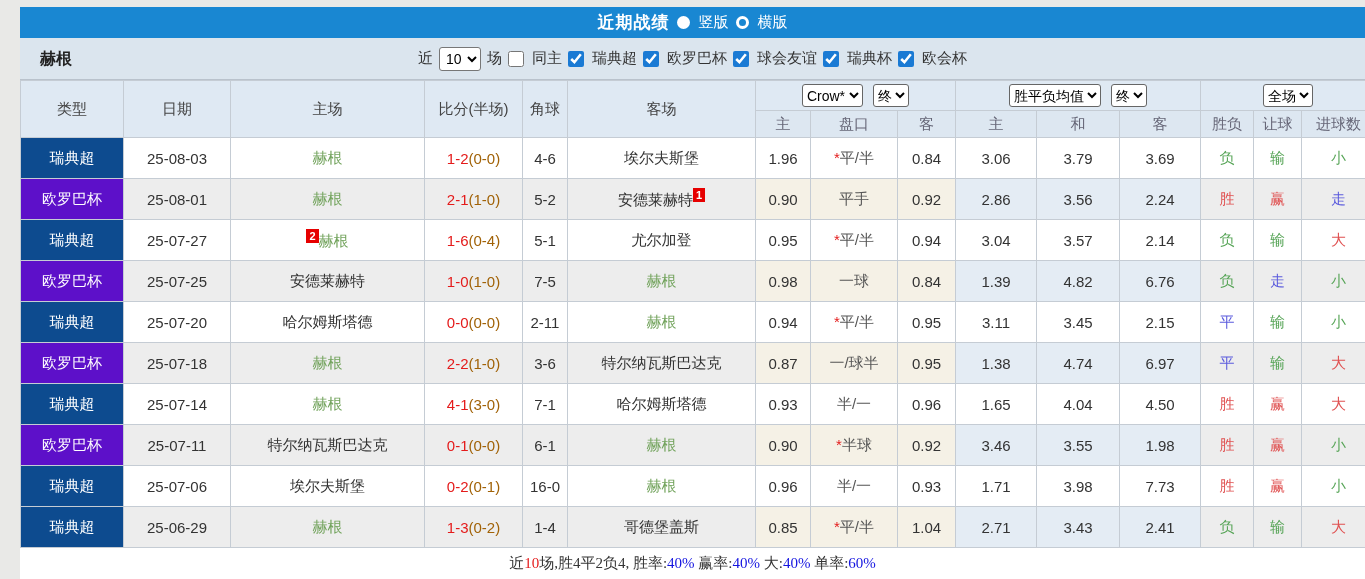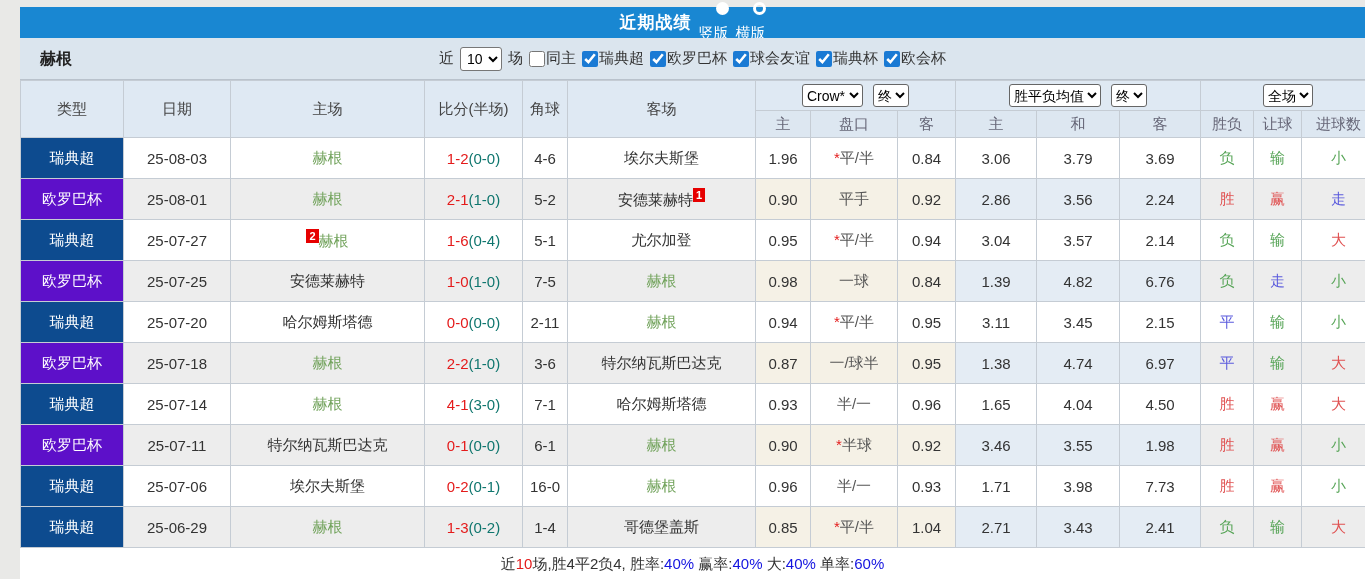--- a/index.html
+++ b/index.html
@@ -6,57 +6,57 @@
   html,body { width:1365px; height:579px; background:#e9e9e7; font-family:"Liberation Sans","DejaVu Sans",sans-serif; }
   .page { margin-left:10px; margin-top:7px; width:1355px;padding-left:10px; }
 
   
   .banner { height:31px; background:#1987d2; display:flex; align-items:center; justify-content:center; gap:7px; }
   .banner-title { color:#fff; font-weight:bold; font-size:17px; letter-spacing:1px; }
   .radio { width:13px; height:13px; border-radius:50%; display:inline-block; }
   .radio.filled { background:#fff; }
   .radio.open { background:transparent; border:3px solid #fff; }
   .radio-label { color:#fff; font-size:15px; }
-  .radio-group { display:flex; align-items:flex-end; gap:9px; cursor:pointer;flex-direction:column; }
+  .radio-group { display:flex; align-items:center; gap:9px; cursor:pointer; }
 
   
   .filterbar { height:42px; background:#dbe5ee; position:relative; display:flex; align-items:center; justify-content:center; gap:6px; border-bottom:1px solid #b9c2cc; }
   .team-title { position:absolute; left:20px; top:0; height:42px; line-height:42px; font-weight:bold; font-size:16px; color:#222; }
   .filterbar label, .filterbar .ftext { font-size:15px; color:#333; }
   .filterbar select { height:24px; font-size:14px; border:1px solid #777; border-radius:3px; background:#fff; padding:0 2px; }
   .filterbar input[type=checkbox] { width:16px; height:16px; accent-color:#1a7ad4; vertical-align:-3px; }
-  .chk { display:flex; align-items:center; gap:1px; }
+  .chk { display:flex; align-items:center; gap:8px; }
 
   
   table { width:1355px; border-collapse:collapse; table-layout:fixed; background:#fff; }
   th, td { border:1px solid #c5ccd4; text-align:center; overflow:hidden; white-space:nowrap; }
   thead th { background:#dfe9f3; font-weight:normal; color:#444; font-size:15px; }
   thead tr.hrow1 th { height:30px; }
   thead tr.hrow2 th { height:27px; color:#667; background:#dde7f1; }
   thead select { height:23px; font-size:14px; border:1px solid #666; border-radius:3px; background:#fff; margin:0 3px; }
   tbody td { height:41px; font-size:15px; color:#333; }
   tr.odd td { background:#fff; }
   tr.even td { background:#ededed; }
   td.type { color:#fff; font-size:15px; }
   td.asia { background:#faf6ec; }
   td.euro { background:#eaf2f9; }
   tr.even td.asia { background:#f5f1e6; }
   tr.even td.euro { background:#e4ecf4; }
   .team { color:#72a35c; }
   .score-full { color:#e41b1b; }
-  .score-half { color:#0f766e; }
+  .score-half { color:#a16207; }
   .star { color:#e41b1b; }
   .handicap { color:#555; }
   .r-red { color:#e05252; }
   .r-green { color:#56a456; }
   .r-blue { color:#5b5bdd; }
   .card { display:inline-block; background:#e60000; color:#fff; font-size:11px; line-height:14px; padding:0 3px; vertical-align:super; font-weight:bold; }
 
   
-  .footer { height:31px; background:#fff; text-align:center; line-height:31px; font-size:15px; color:#333; }
+  .footer { height:31px; background:#fff; text-align:center; line-height:31px; font-size:15px; color:#333;font-family:Liberation Serif, serif; }
   .f-red { color:#e41b1b; }
   .f-blue { color:#1414e0; }
 </style>
 </head>
 <body>
 
 <div class="page">
 
   <div class="banner">
     <span class="banner-title">近期战绩</span>

